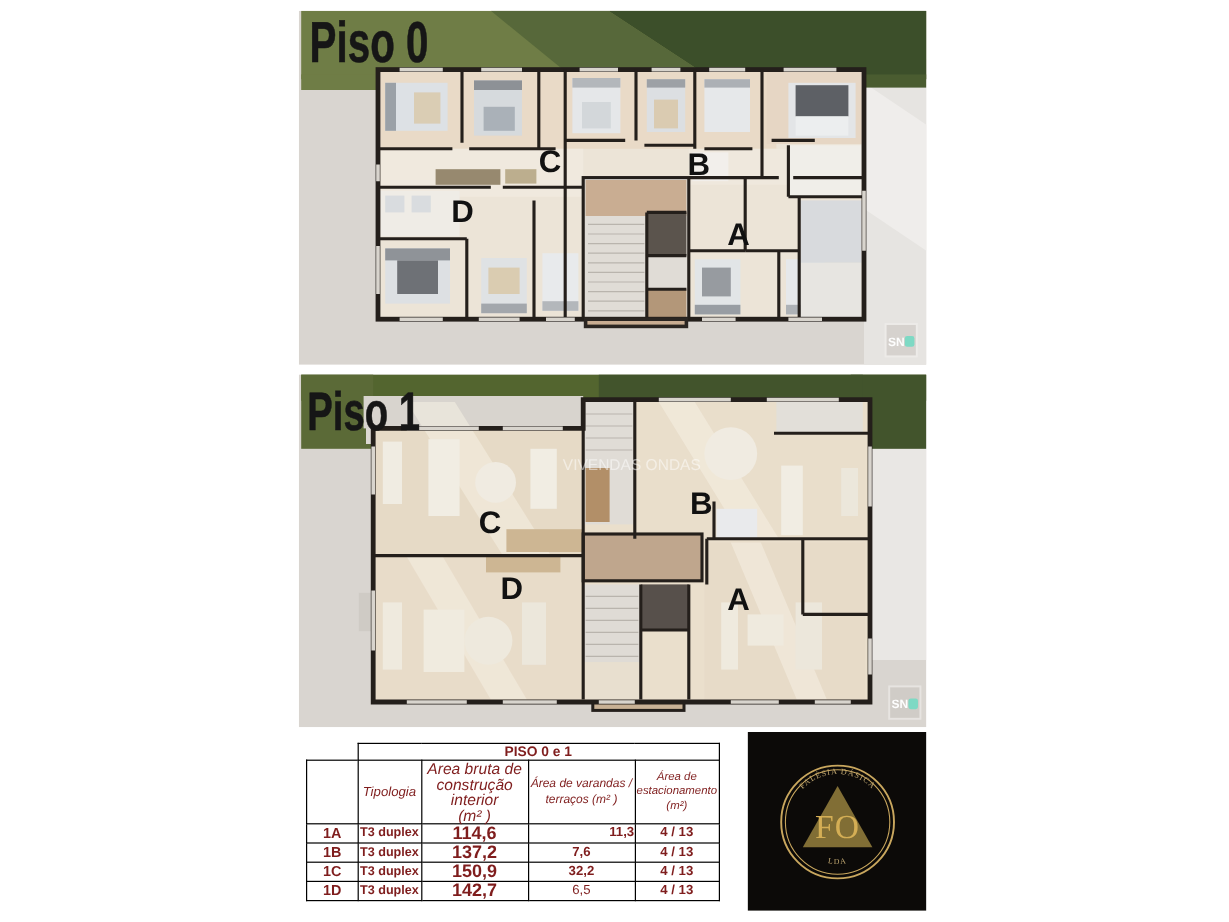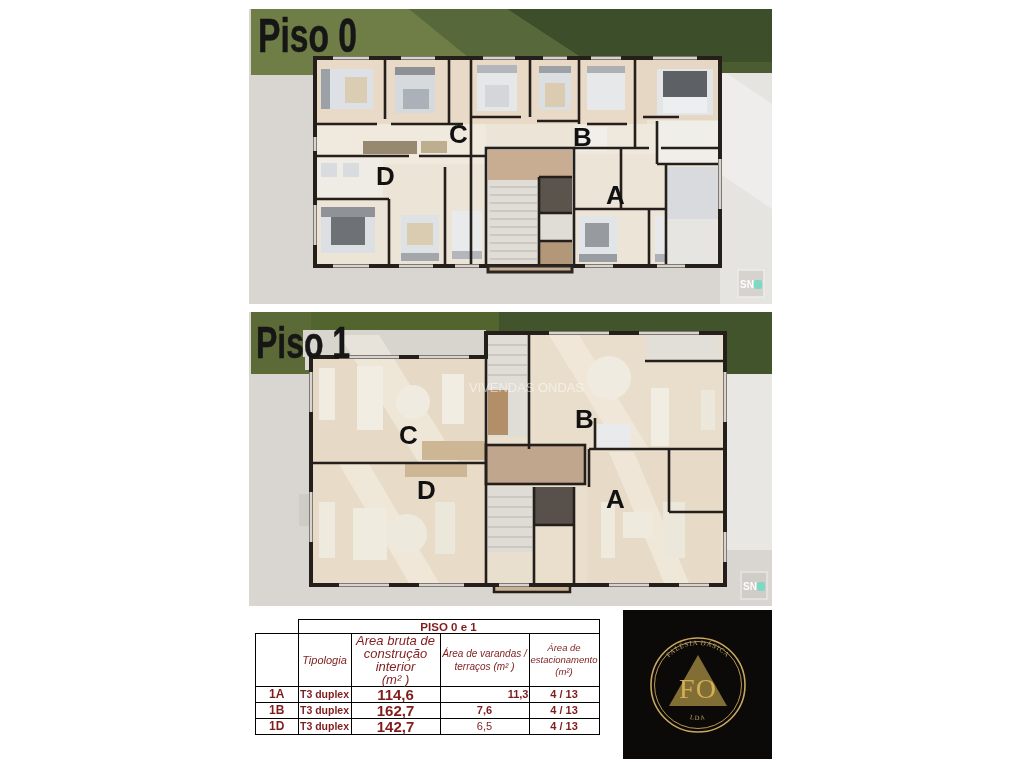--- a/index.html
+++ b/index.html
@@ -319,22 +319,29 @@
 <tr style="height:16px;">
   <td style="border:1px solid #000;text-align:center;font-weight:bold;font-size:12px;line-height:13px;padding:0;">1A</td>
   <td style="border:1px solid #000;text-align:center;font-weight:bold;font-size:10.5px;line-height:13px;padding:0;white-space:nowrap;">T3 duplex</td>
   <td style="border:1px solid #000;text-align:center;font-weight:bold;font-size:15px;line-height:14px;padding:0;">114,6</td>
   <td style="border:1px solid #000;text-align:right;font-weight:bold;font-size:11px;line-height:13px;padding:0;">11,3</td>
   <td style="border:1px solid #000;text-align:center;font-weight:bold;font-size:11px;line-height:13px;padding:0;">4 / 13</td>
 </tr>
 <tr style="height:16px;">
   <td style="border:1px solid #000;text-align:center;font-weight:bold;font-size:12px;line-height:13px;padding:0;">1B</td>
   <td style="border:1px solid #000;text-align:center;font-weight:bold;font-size:10.5px;line-height:13px;padding:0;white-space:nowrap;">T3 duplex</td>
-  <td style="border:1px solid #000;text-align:center;font-weight:bold;font-size:15px;line-height:14px;padding:0;">162,7</td>
+  <td style="border:1px solid #000;text-align:center;font-weight:bold;font-size:15px;line-height:14px;padding:0;">137,2</td>
   <td style="border:1px solid #000;text-align:center;font-weight:bold;font-size:11px;line-height:13px;padding:0;">7,6</td>
+  <td style="border:1px solid #000;text-align:center;font-weight:bold;font-size:11px;line-height:13px;padding:0;">4 / 13</td>
+</tr>
+<tr style="height:16px;">
+  <td style="border:1px solid #000;text-align:center;font-weight:bold;font-size:12px;line-height:13px;padding:0;">1C</td>
+  <td style="border:1px solid #000;text-align:center;font-weight:bold;font-size:10.5px;line-height:13px;padding:0;white-space:nowrap;">T3 duplex</td>
+  <td style="border:1px solid #000;text-align:center;font-weight:bold;font-size:15px;line-height:14px;padding:0;">150,9</td>
+  <td style="border:1px solid #000;text-align:center;font-weight:bold;font-size:11px;line-height:13px;padding:0;">32,2</td>
   <td style="border:1px solid #000;text-align:center;font-weight:bold;font-size:11px;line-height:13px;padding:0;">4 / 13</td>
 </tr>
 <tr style="height:16px;">
   <td style="border:1px solid #000;text-align:center;font-weight:bold;font-size:12px;line-height:13px;padding:0;">1D</td>
   <td style="border:1px solid #000;text-align:center;font-weight:bold;font-size:10.5px;line-height:13px;padding:0;white-space:nowrap;">T3 duplex</td>
   <td style="border:1px solid #000;text-align:center;font-weight:bold;font-size:15px;line-height:14px;padding:0;">142,7</td>
   <td style="border:1px solid #000;text-align:center;font-weight:normal;font-size:11px;line-height:13px;padding:0;">6,5</td>
   <td style="border:1px solid #000;text-align:center;font-weight:bold;font-size:11px;line-height:13px;padding:0;">4 / 13</td>
 </tr>
 </tbody>

